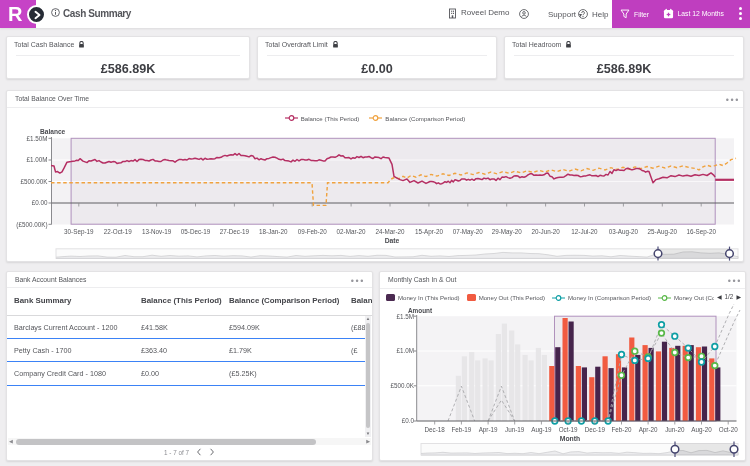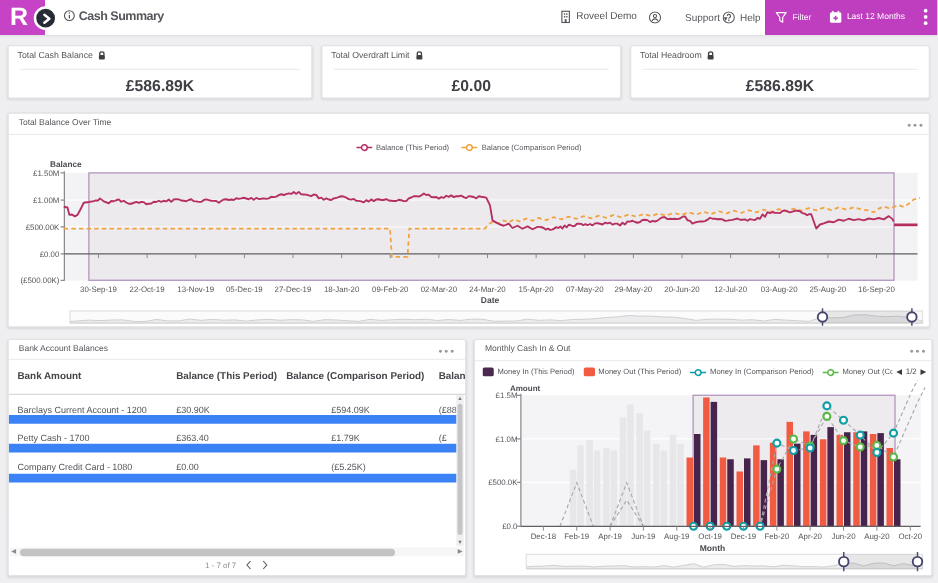--- a/index.html
+++ b/index.html
@@ -1,22 +1,22 @@
 <!DOCTYPE html>
 <html><head><meta charset="utf-8"><style>
 * { margin:0; padding:0; box-sizing:border-box; }
 html,body { width:750px; height:466px; overflow:hidden; }
 body { background:#efeef0; font-family:"Liberation Sans",sans-serif; color:#55565b; position:relative; }
 .panel { position:absolute; background:#fff; border:1px solid #e3e2e4; border-radius:2px; box-shadow:0 1px 2px rgba(0,0,0,.10); }
 .ptitle { position:absolute; left:8px; top:4px; font-size:6.8px; color:#55565b; }
 .pdiv { position:absolute; left:0; right:0; border-top:1px solid #ededef; }
-.trow { position:relative; height:23.2px; border-bottom:7px solid #3b82f6; font-size:7.2px; color:#55565b; }
+.trow { position:relative; height:23.2px; border-bottom:1px solid #3b82f6; font-size:7.2px; color:#55565b; }
 .trow .c1 { position:absolute; top:7px; left:7px; }
 .trow .c2 { position:absolute; top:7px; left:134px; }
-.trow .c3 { position:absolute; top:7px; left:222px;margin-left:36px; }
+.trow .c3 { position:absolute; top:7px; left:222px; }
 .trow .c4 { position:absolute; top:7px; left:344px; }
 </style></head>
 <body>
 
 <div style="position:absolute;left:0;top:0;width:750px;height:28px;background:#fff;box-shadow:0 1px 2px rgba(0,0,0,.08)">
   <div style="position:absolute;left:0;top:0;width:36px;height:28px;background:#c643c6"></div>
   <div style="position:absolute;left:8px;top:3px;color:#fff;font-size:20px;font-weight:bold">R</div>
   <div style="position:absolute;left:27px;top:5px;width:19px;height:19px;border-radius:50%;background:#262b35;border:2px solid #fff;display:flex;align-items:center;justify-content:center;box-sizing:border-box">
       <svg width="10" height="10" viewBox="0 0 12 12">
         <path d="M4.2 2.2 L9 6 L4.2 9.8" fill="none" stroke="#ffffff" stroke-width="2.4" stroke-linecap="round" stroke-linejoin="round"></path>
@@ -189,30 +189,30 @@
 <line x1="722.5" y1="131.6" x2="722.5" y2="145.6" stroke="#4d4d7a" stroke-width="1.2"></line>
 <circle cx="722.5" cy="138.6" r="3.8" fill="#ffffff" stroke="#45456e" stroke-width="1.5"></circle>
 </svg>
 </div>
 
 <div class="panel" style="left:6px;top:271px;width:367px;height:190px;overflow:hidden">
   <div class="ptitle">Bank Account Balances</div>
   <div style="position:absolute;right:7px;top:4px;color:#97979d;font-size:9px;letter-spacing:1.6px">•••</div>
   <div class="pdiv" style="top:15px"></div>
   <div style="position:absolute;left:0;top:20px;width:367px;height:24px;font-size:7.9px;font-weight:bold;color:#44454a;white-space:nowrap">
-    <div style="position:absolute;left:7px;top:4px">Bank Amount</div>
+    <div style="position:absolute;left:7px;top:4px">Bank Summary</div>
     <div style="position:absolute;left:134px;top:4px">Balance (This Period)</div>
     <div style="position:absolute;left:222px;top:4px">Balance (Comparison Period)</div>
     <div style="position:absolute;left:344px;top:4px">Balance (T</div>
   </div>
   <div class="pdiv" style="top:43px;border-top-color:#d9d9db"></div>
   <div style="position:absolute;left:0;top:44px;width:362px">
       <div class="trow">
         <div class="c1">Barclays Current Account - 1200</div>
-        <div class="c2">£30.90K</div>
+        <div class="c2">£41.58K</div>
         <div class="c3">£594.09K</div>
         <div class="c4">(£88</div>
       </div>
 <div class="trow">
         <div class="c1">Petty Cash - 1700</div>
         <div class="c2">£363.40</div>
         <div class="c3">£1.79K</div>
         <div class="c4">(£</div>
       </div>
 <div class="trow">

